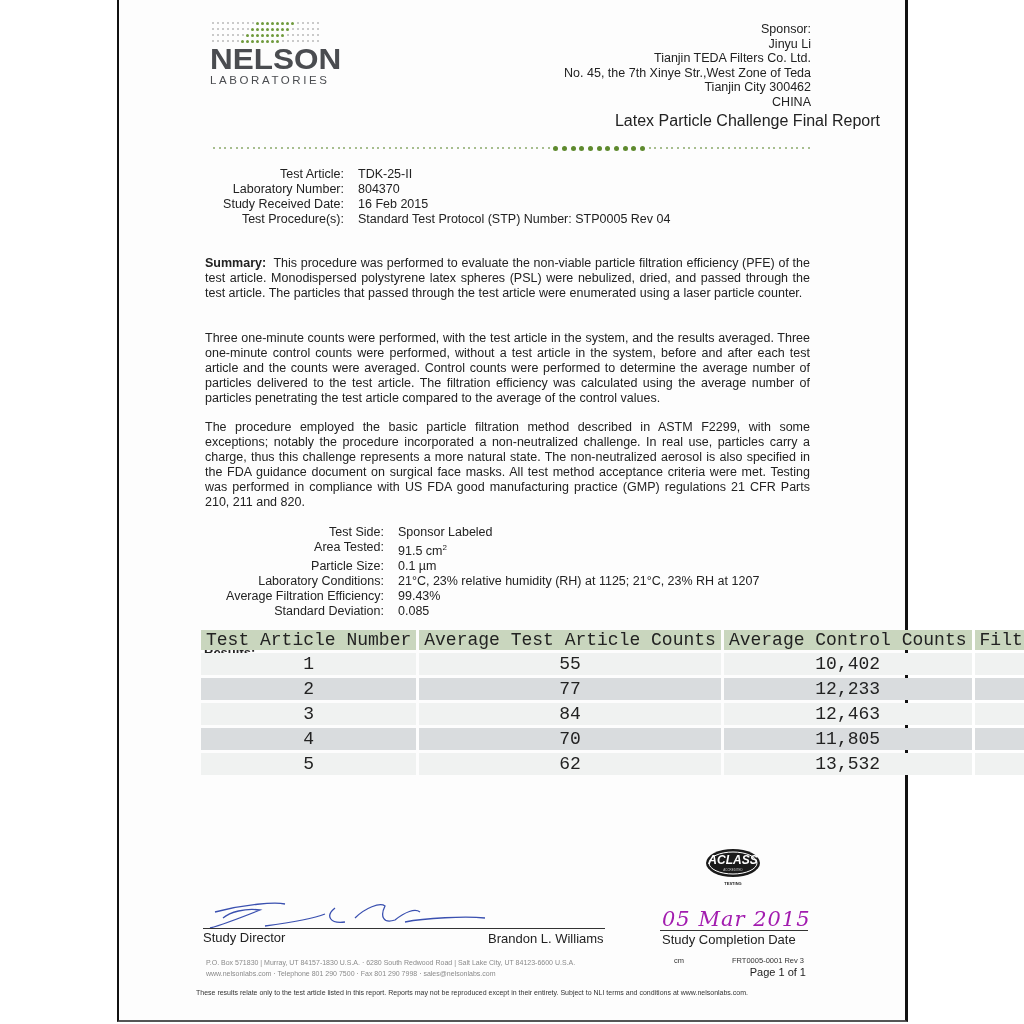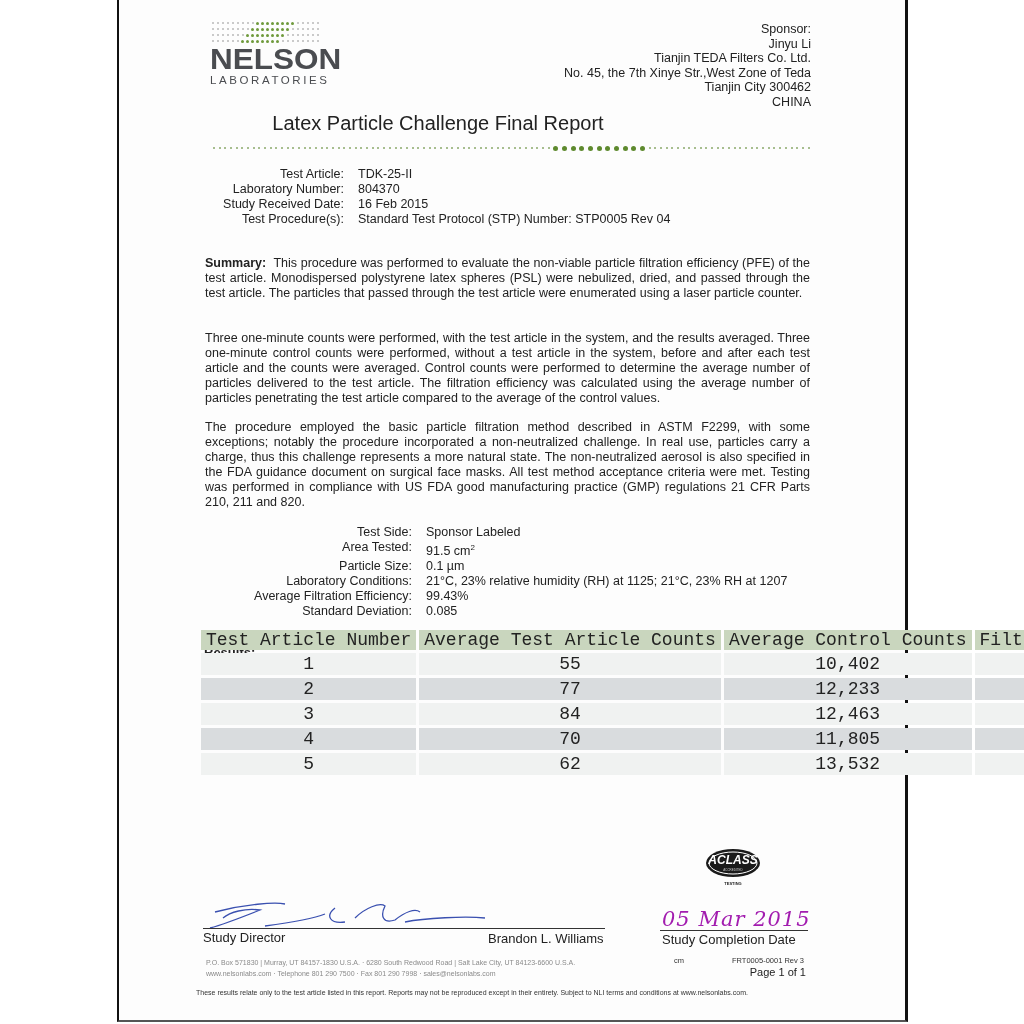--- a/index.html
+++ b/index.html
@@ -14,35 +14,35 @@
   .abs { position:absolute; }
   
   .logo { left:210px; top:22px; width:110px; }
   .logo-dots { display:grid; grid-template-columns:repeat(22, 5px); row-gap:3px; }
   .logo-dots span { width:2px; height:2px; border-radius:50%; background:#b9b9b9; justify-self:center; }
   .logo-dots span.g { width:3px; height:3px; background:#6f9a3c; }
   .logo-word { font-family:"Liberation Sans", sans-serif; font-weight:bold; font-size:30px; letter-spacing:0px; color:#4a4c50; line-height:28px; margin-top:2px; transform:scaleX(1.05); transform-origin:left; }
   .logo-sub { font-size:11.5px; letter-spacing:2.6px; color:#4a4c50; margin-top:1px; }
   
   .sponsor { right:213px; top:22px; text-align:right; font-size:12.5px; line-height:14.6px; color:#222; }
-  .title { left:0; width:884px; top:112px; text-align:center; font-size:20px; color:#222; }
+  .title { left:0; width:884px; top:112px; text-align:right; font-size:16px; color:#222; }
   .title span { position:relative; left:-4px; }
   .divider { left:213px; top:145px; width:597px; height:6px; display:flex; justify-content:space-between; align-items:center; }
   .divider span { width:2px; height:2px; border-radius:50%; background:#8aa86a; }
   .divider span.g { width:5px; height:5px; background:#5e8a2e; }
   
   .kv { font-size:12.5px; line-height:15px; color:#222; }
   .kv .row { display:flex; }
   .kv .k { text-align:right; }
   .kv .v { padding-left:14px; }
   .info1 { left:205px; top:167px; }
   .info1 .k { width:139px; }
   .para { left:205px; width:605px; font-size:12.5px; line-height:15px; text-align:justify; color:#222; }
   .para b { font-weight:bold; }
-  .info2 { left:232px; top:525px; }
+  .info2 { left:204px; top:525px; }
   .info2 .k { width:180px; }
   .results-label { left:204px; top:645px; font-size:13px; font-weight:bold; }
   table.results { position:absolute; left:198px; top:627px; border-collapse:separate; border-spacing:3px 3px; font-size:18px; color:#222;font-family:Liberation Mono, monospace; }
   table.results th { background:#c9d6be; font-weight:normal; height:18px; padding:0 5px; white-space:nowrap; }
   table.results td { text-align:center; height:19px; }
   table.results tr.odd td { background:#f0f2f1; }
   table.results tr.even td { background:#d9dcde; }
   
   .sig-line { left:203px; top:928px; width:402px; height:1px; background:#333; }
   .sig-line2 { left:660px; top:930px; width:148px; height:1px; background:#333; }

